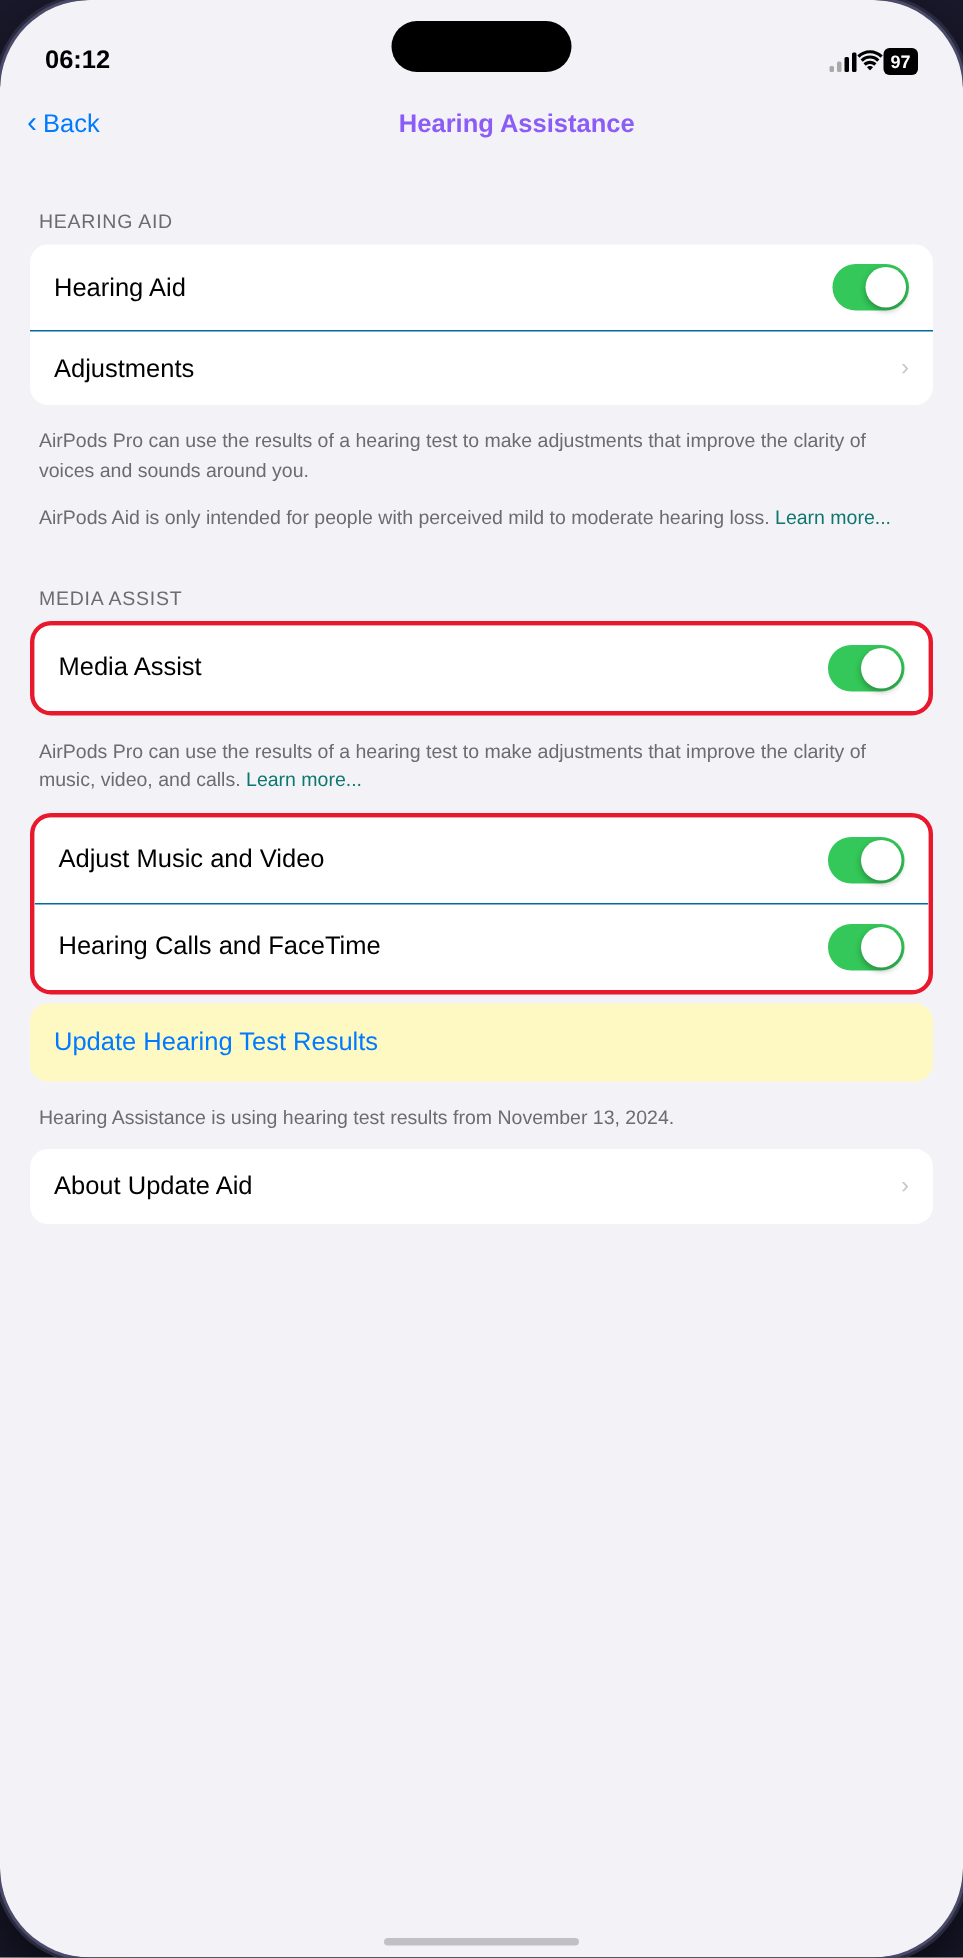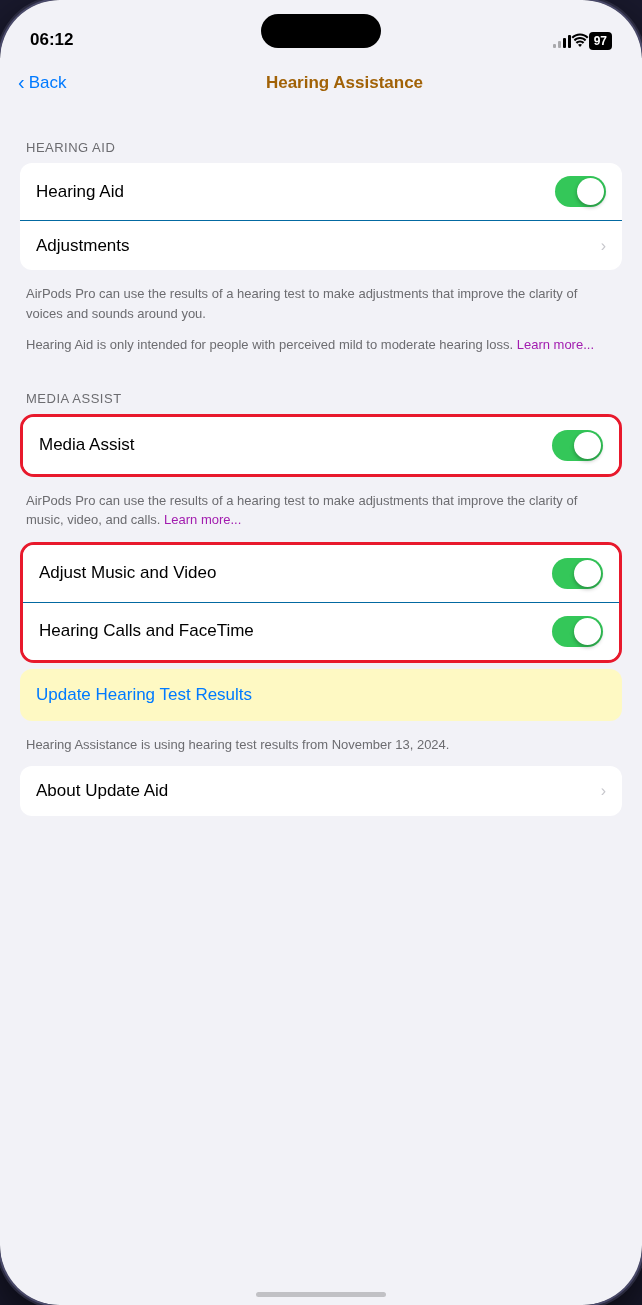--- a/index.html
+++ b/index.html
@@ -138,21 +138,21 @@
 
     .back-chevron {
       font-size: 20px;
       color: #007aff;
       margin-top: -1px;
     }
 
     .nav-title {
       font-size: 17px;
       font-weight: 600;
-      color: #a16207;
+      color: #8b5cf6;
       margin-left: 47px;
     }
 
     
     .content {
       position: absolute;
       top: 108px;
       left: 0;
       right: 0;
       bottom: 34px;
@@ -237,21 +237,21 @@
     }
 
     .description-text {
       font-size: 13px;
       color: #6c6c70;
       line-height: 1.5;
       padding: 8px 6px 12px;
     }
 
     .description-text a {
-      color: #a21caf;
+      color: #0f766e;
       text-decoration: none;
     }
 
     
     .highlight-box {
       border: 3px solid #e8192c;
       border-radius: 14px;
       margin-bottom: 6px;
       overflow: hidden;
     }
@@ -345,21 +345,21 @@
         <div class="card-row">
           <span class="row-label">Adjustments</span>
           <div class="row-right">
             <span class="chevron-right">›</span>
           </div>
         </div>
       </div>
 
       <p class="description-text">AirPods Pro can use the results of a hearing test to make adjustments that improve the clarity of voices and sounds around you.</p>
       <p class="description-text" style="padding-top: 0;">
-        <span>Hearing Aid is only intended for people with perceived mild to moderate hearing loss.</span>
+        <span>AirPods Aid is only intended for people with perceived mild to moderate hearing loss.</span>
         <a href="#">Learn more...</a>
       </p>
 
       <div class="section-header">MEDIA ASSIST</div>
 
       <div class="highlight-box">
         <div class="card">
           <div class="card-row">
             <span class="row-label">Media Assist</span>
             <div class="toggle on">

